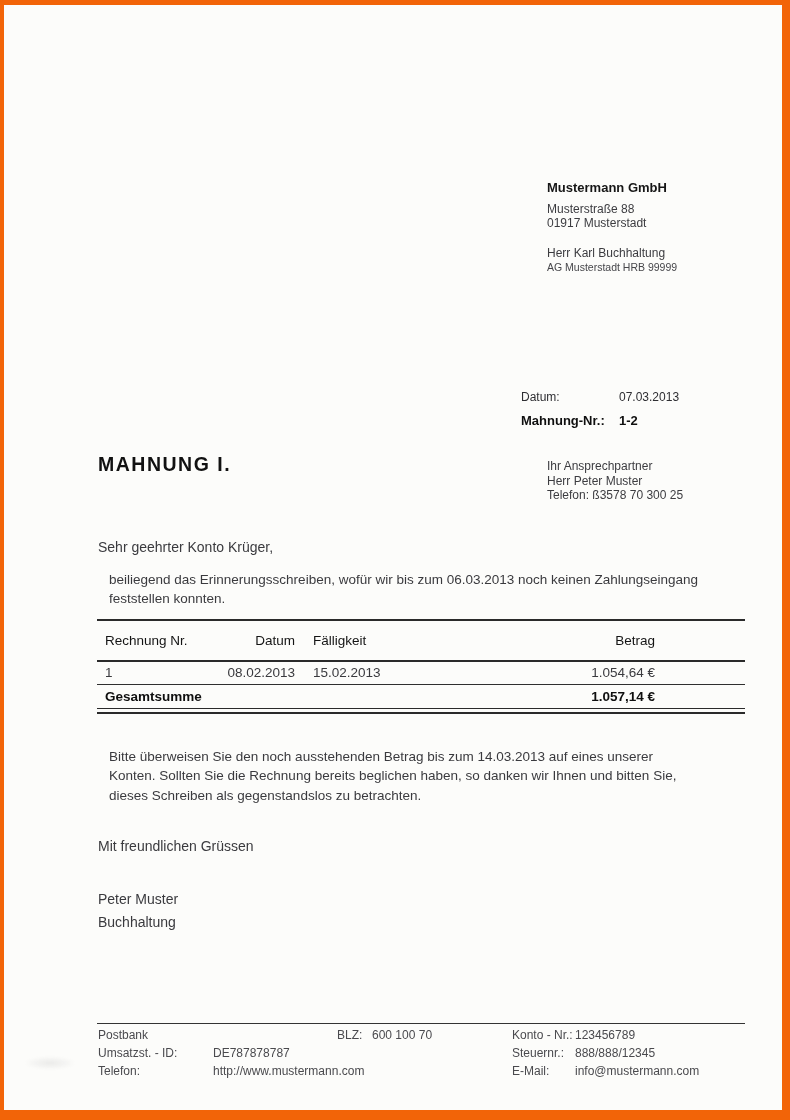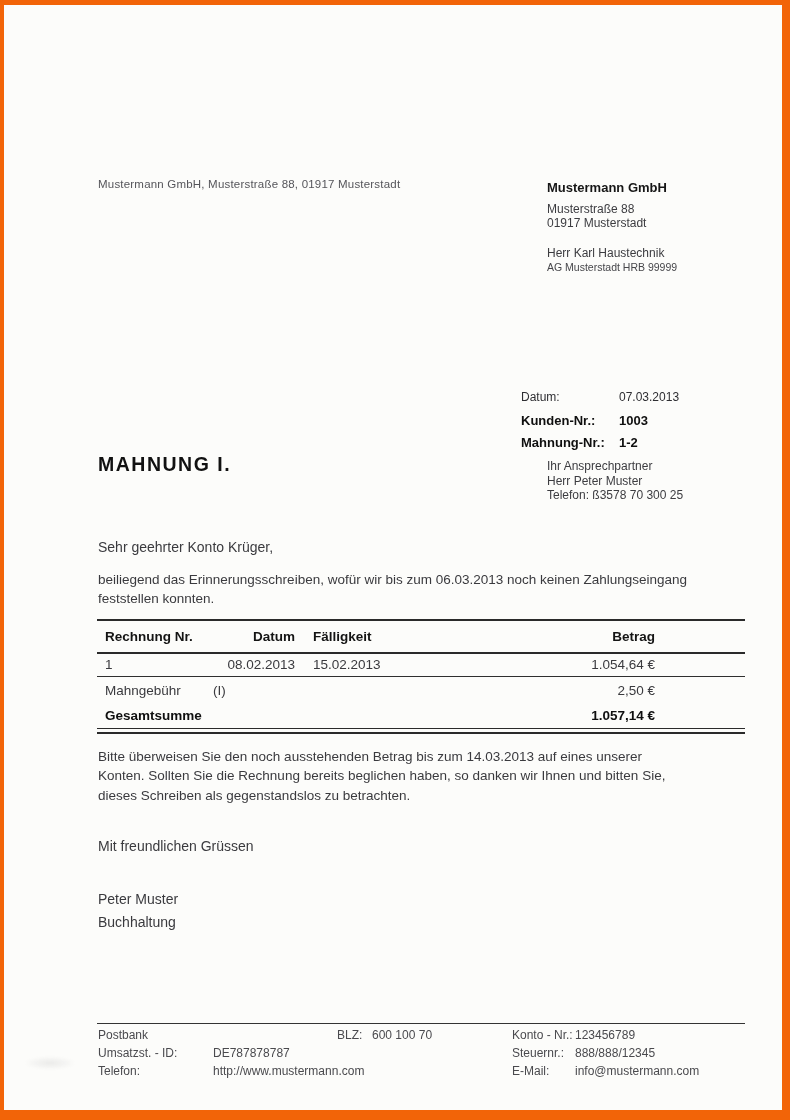--- a/index.html
+++ b/index.html
@@ -53,21 +53,21 @@
 
   .title {
     top: 453px; left: 98px;
     font-size: 19.5px; font-weight: bold; color: #111;
     letter-spacing: 1.5px; white-space: nowrap;
   }
 
   .salutation { top: 539px; left: 98px; font-size: 14px; color: #3a3a3e; }
 
   .body-text {
-    left: 98px; width: 652px;
+    left: 109px; width: 652px;
     font-size: 13.5px; line-height: 19.3px; color: #3a3a3e;
     white-space: pre-line;
   }
   .intro { top: 570px; }
   .outro { top: 747px; }
 
   
   .tbl-wrap {
     top: 619px; left: 97px; width: 648px;
     border-bottom: 2px solid #2a2a2a;
@@ -79,22 +79,22 @@
     table-layout: fixed;
     font-size: 13.5px;
     color: #3a3a3e;
     border-top: 2px solid #2a2a2a;
   }
   table.mahn col.c1 { width: 116px; }
   table.mahn col.c2 { width: 82px; }
   table.mahn col.c3 { width: 160px; }
   table.mahn td { vertical-align: middle; }
   table.mahn .head td {
-    font-weight: bold; color: #141414;
-    height: 33px;
+    font-weight: normal; color: #141414;
+    height: 41px;
     border-bottom: 2px solid #2a2a2a;
   }
   table.mahn .inv td { height: 23px; border-bottom: 1.5px solid #2f2f2f; }
   table.mahn .fee td { height: 28px; }
   table.mahn .total td { height: 24px; font-weight: bold; color: #0f0f0f; border-bottom: 1px solid #2a2a2a; }
   table.mahn td.pl { padding-left: 8px; text-align: left; }
   table.mahn td.r { text-align: right; }
   table.mahn td.c3pad { padding-left: 18px; text-align: left; }
   table.mahn td.amt { text-align: right; padding-right: 90px; }
 
@@ -118,38 +118,33 @@
     filter: blur(1px);
     border-radius: 50%;
   }
 </style>
 </head>
 <body>
 
 <div class="page">
   <div class="frame"></div>
 
-  <div class="abs sender-line">Mustermann GmbH, Musterstraße 88, 01917 Musterstadt</div>
 
   <div class="abs sender-block">
     <div class="company">Mustermann GmbH</div>
     <div class="line">Musterstraße 88</div>
     <div class="line">01917 Musterstadt</div>
-    <div class="contact">Herr Karl Haustechnik</div>
+    <div class="contact">Herr Karl Buchhaltung</div>
     <div class="register">AG Musterstadt HRB 99999</div>
   </div>
 
   <div class="abs meta-block">
     <div class="meta-row">
       <span class="lbl">Datum:</span>
       <span class="val">07.03.2013</span>
-    </div>
-    <div class="meta-row bold">
-      <span class="lbl">Kunden-Nr.:</span>
-      <span class="val">1003</span>
     </div>
     <div class="meta-row bold">
       <span class="lbl">Mahnung-Nr.:</span>
       <span class="val">1-2</span>
     </div>
   </div>
   <div class="abs meta-contact">
     <div>Ihr Ansprechpartner</div>
     <div>Herr Peter Muster</div>
     <div>Telefon: ß3578 70 300 25</div>
@@ -175,26 +170,20 @@
         <td class="r">Datum</td>
         <td class="c3pad">Fälligkeit</td>
         <td class="amt">Betrag</td>
       </tr>
       <tr class="inv">
         <td class="pl">1</td>
         <td class="r">08.02.2013</td>
         <td class="c3pad">15.02.2013</td>
         <td class="amt">1.054,64 €</td>
       </tr>
-      <tr class="fee">
-        <td class="pl">Mahngebühr</td>
-        <td class="pl" style="padding-left:0;">(I)</td>
-        <td class="c3pad"></td>
-        <td class="amt">2,50 €</td>
-      </tr>
       <tr class="total">
         <td class="pl">Gesamtsumme</td>
         <td></td>
         <td></td>
         <td class="amt">1.057,14 €</td>
       </tr>
     </tbody>
       </table>
   </div>
 

